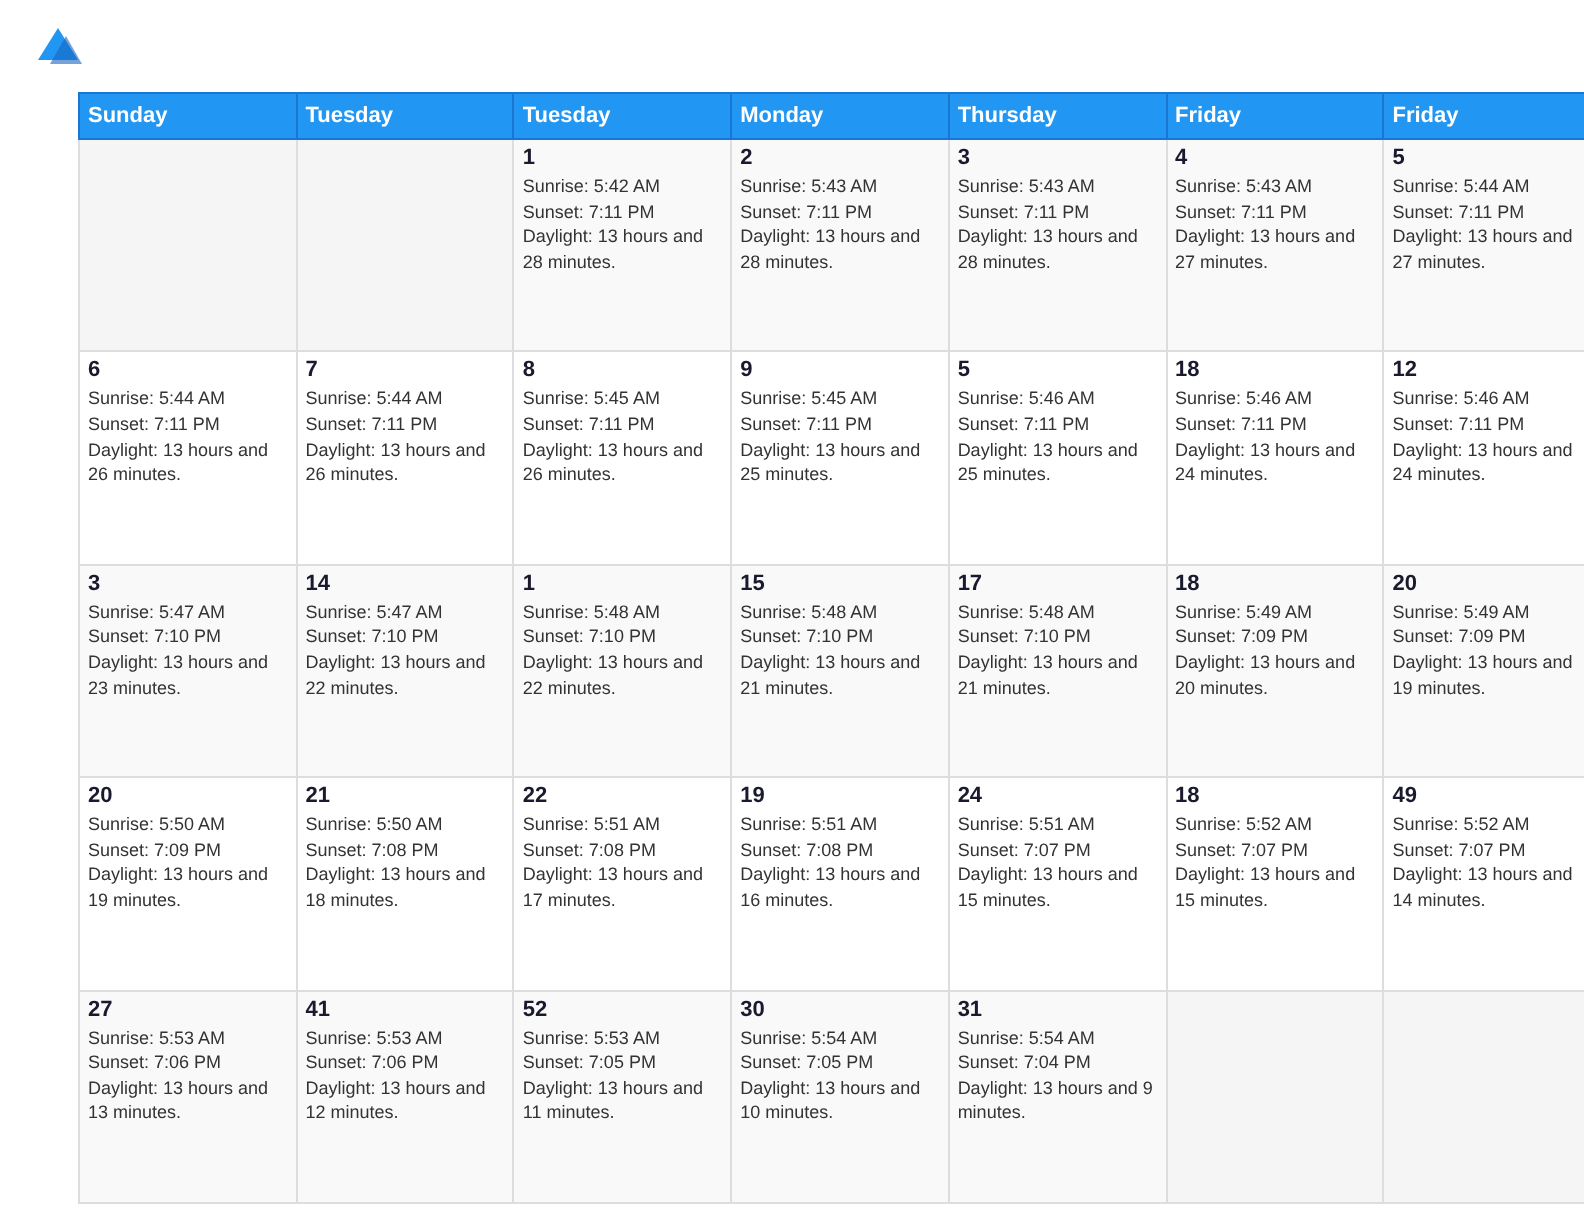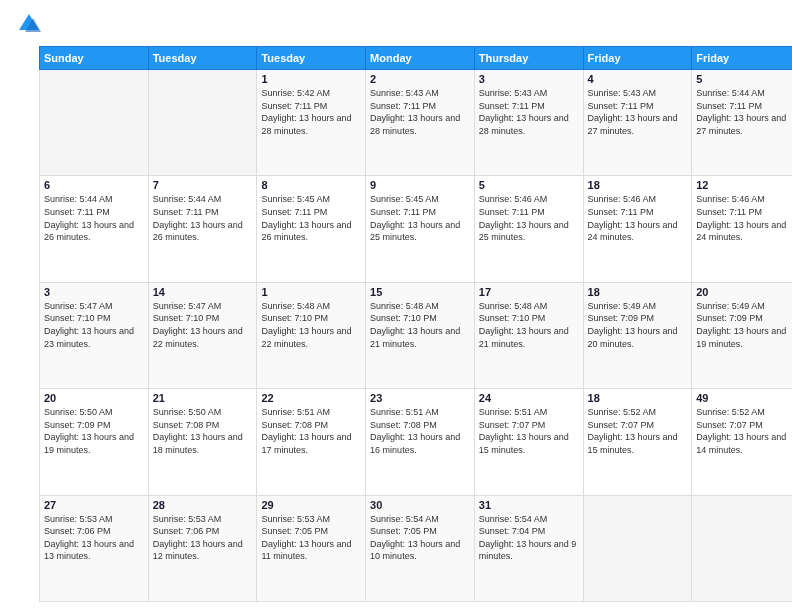--- a/index.html
+++ b/index.html
@@ -234,21 +234,21 @@
           </td>
           <td>
             <span class="day-num">21</span>
             <div class="day-info">Sunrise: 5:50 AM<br>Sunset: 7:08 PM<br>Daylight: 13 hours and 18 minutes.</div>
           </td>
           <td>
             <span class="day-num">22</span>
             <div class="day-info">Sunrise: 5:51 AM<br>Sunset: 7:08 PM<br>Daylight: 13 hours and 17 minutes.</div>
           </td>
           <td>
-            <span class="day-num">23</span>
+            <span class="day-num">19</span>
             <div class="day-info">Sunrise: 5:51 AM<br>Sunset: 7:08 PM<br>Daylight: 13 hours and 16 minutes.</div>
           </td>
           <td>
             <span class="day-num">24</span>
             <div class="day-info">Sunrise: 5:51 AM<br>Sunset: 7:07 PM<br>Daylight: 13 hours and 15 minutes.</div>
           </td>
           <td>
             <span class="day-num">18</span>
             <div class="day-info">Sunrise: 5:52 AM<br>Sunset: 7:07 PM<br>Daylight: 13 hours and 15 minutes.</div>
           </td>
@@ -256,25 +256,25 @@
             <span class="day-num">49</span>
             <div class="day-info">Sunrise: 5:52 AM<br>Sunset: 7:07 PM<br>Daylight: 13 hours and 14 minutes.</div>
           </td>
         </tr>
         <tr>
           <td>
             <span class="day-num">27</span>
             <div class="day-info">Sunrise: 5:53 AM<br>Sunset: 7:06 PM<br>Daylight: 13 hours and 13 minutes.</div>
           </td>
           <td>
-            <span class="day-num">28</span>
+            <span class="day-num">41</span>
             <div class="day-info">Sunrise: 5:53 AM<br>Sunset: 7:06 PM<br>Daylight: 13 hours and 12 minutes.</div>
           </td>
           <td>
-            <span class="day-num">29</span>
+            <span class="day-num">52</span>
             <div class="day-info">Sunrise: 5:53 AM<br>Sunset: 7:05 PM<br>Daylight: 13 hours and 11 minutes.</div>
           </td>
           <td>
             <span class="day-num">30</span>
             <div class="day-info">Sunrise: 5:54 AM<br>Sunset: 7:05 PM<br>Daylight: 13 hours and 10 minutes.</div>
           </td>
           <td>
             <span class="day-num">31</span>
             <div class="day-info">Sunrise: 5:54 AM<br>Sunset: 7:04 PM<br>Daylight: 13 hours and 9 minutes.</div>
           </td>

